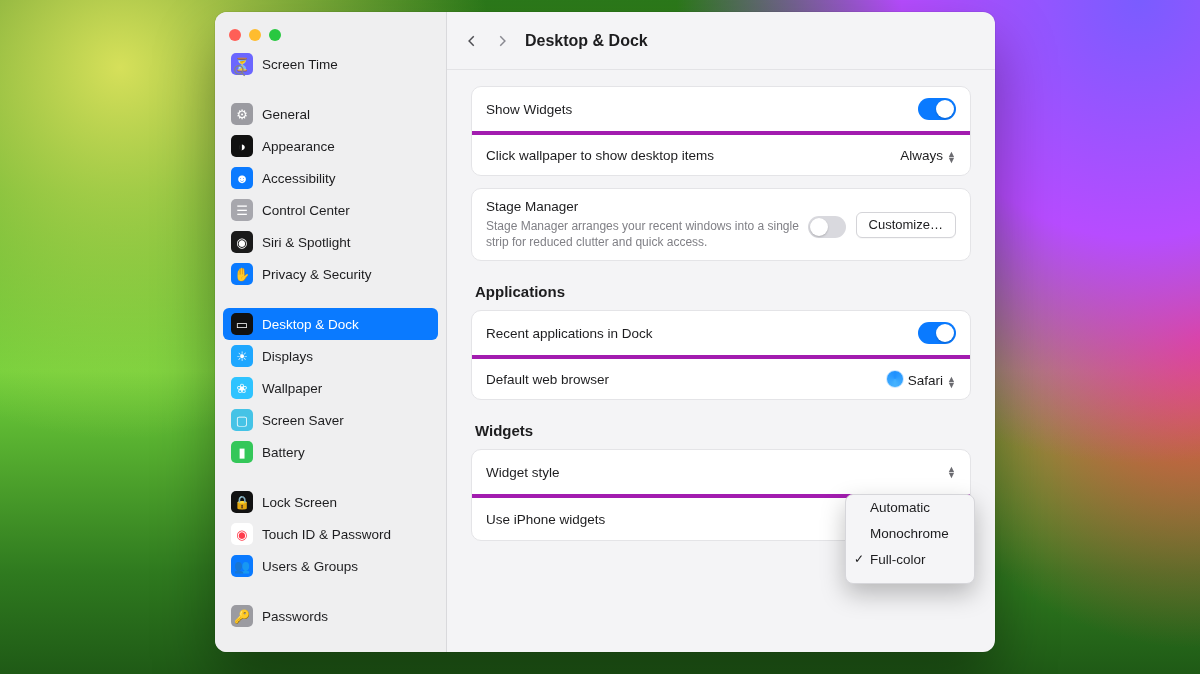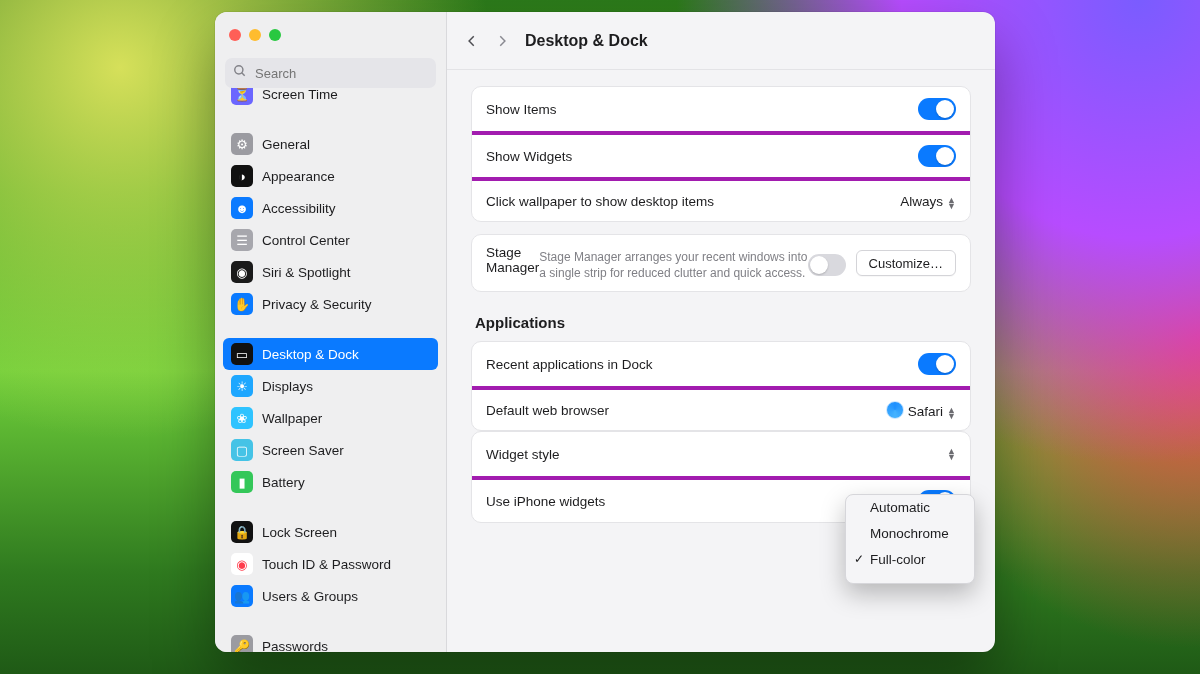--- a/index.html
+++ b/index.html
@@ -68,21 +68,21 @@
   .group {
     background:#fff; border:1px solid #e4e4e7; border-radius:10px;
     overflow:hidden;
   }
   .row {
     display:flex; align-items:center; justify-content:space-between;
     min-height:44px; padding: 10px 14px; font-size:13.5px; color:#1d1d1f;
   }
   .row + .row { border-top:4px solid #a21caf; }
   .row .sub { font-size:12px; color:#808086; margin-top:4px; max-width:320px; line-height:1.35;}
-  .row-left { display:flex; flex-direction:row; }
+  .row-left { display:flex; flex-direction:column; }
   .row-right { display:flex; align-items:flex-end; gap:10px; }
   .value-select { display:flex; align-items:flex-end; gap:4px; font-size:13.5px; color:#1d1d1f;}
   .updown { display:inline-flex; flex-direction:column; line-height:6px; font-size:9px; color:#6b6b70;}
   
   .toggle {
     width:38px; height:22px; border-radius:11px; position:relative;
     background:#d9d9de; transition: background .15s;
   }
   .toggle::after{
     content:""; position:absolute; width:18px; height:18px; border-radius:50%;
@@ -127,21 +127,20 @@
       <div class="tl-dot tl-yellow"></div>
       <div class="tl-dot tl-green"></div>
     </div>
     <div class="search-wrap">
       <span class="search-icon">
         <svg width="14" height="14" viewBox="0 0 24 24" fill="none" stroke="currentColor" stroke-width="2.5">
             <circle cx="10" cy="10" r="7"></circle>
             <line x1="20" y1="20" x2="15" y2="15"></line>
           </svg>
       </span>
-      <input class="search" placeholder="Search" style="">
     </div>
     <div class="nav" id="nav" style="margin-top: -20px;">
         <div class="nav-item">
           <span class="nav-icon" style="background: rgb(107, 102, 255);">⏳</span>
           <span>Screen Time</span>
         </div>
         <div class="nav-gap"></div>
         <div class="nav-item">
           <span class="nav-icon" style="background: rgb(155, 155, 161);">⚙</span>
           <span>General</span>
@@ -220,24 +219,20 @@
             <polyline points="9 4 17 12 9 20"></polyline>
           </svg>
       </span>
       <div class="page-title">Desktop &amp; Dock</div>
     </div>
 
     <div class="content">
 
       <div class="group">
         <div class="row">
-          <span>Show Items</span>
-          <span class="toggle on"></span>
-        </div>
-        <div class="row">
           <span>Show Widgets</span>
           <span class="toggle on"></span>
         </div>
         <div class="row">
           <span>Click wallpaper to show desktop items</span>
           <span class="value-select">
             <span>Always</span>
             <span class="updown">▲<br>▼</span>
           </span>
         </div>
@@ -265,20 +260,21 @@
         <div class="row">
           <span>Default web browser</span>
           <span class="value-select">
             <span class="safari-ico"></span>
             <span>Safari</span>
             <span class="updown">▲<br>▼</span>
           </span>
         </div>
       </div>
 
+      <div class="section-title" style="margin-top:22px">Widgets</div>
       <div class="group">
         <div class="row">
           <span>Widget style</span>
           <span class="value-select">
             <span class="updown">▲<br>▼</span>
           </span>
         </div>
         <div class="row">
           <span>Use iPhone widgets</span>
           <span class="toggle on"></span>

